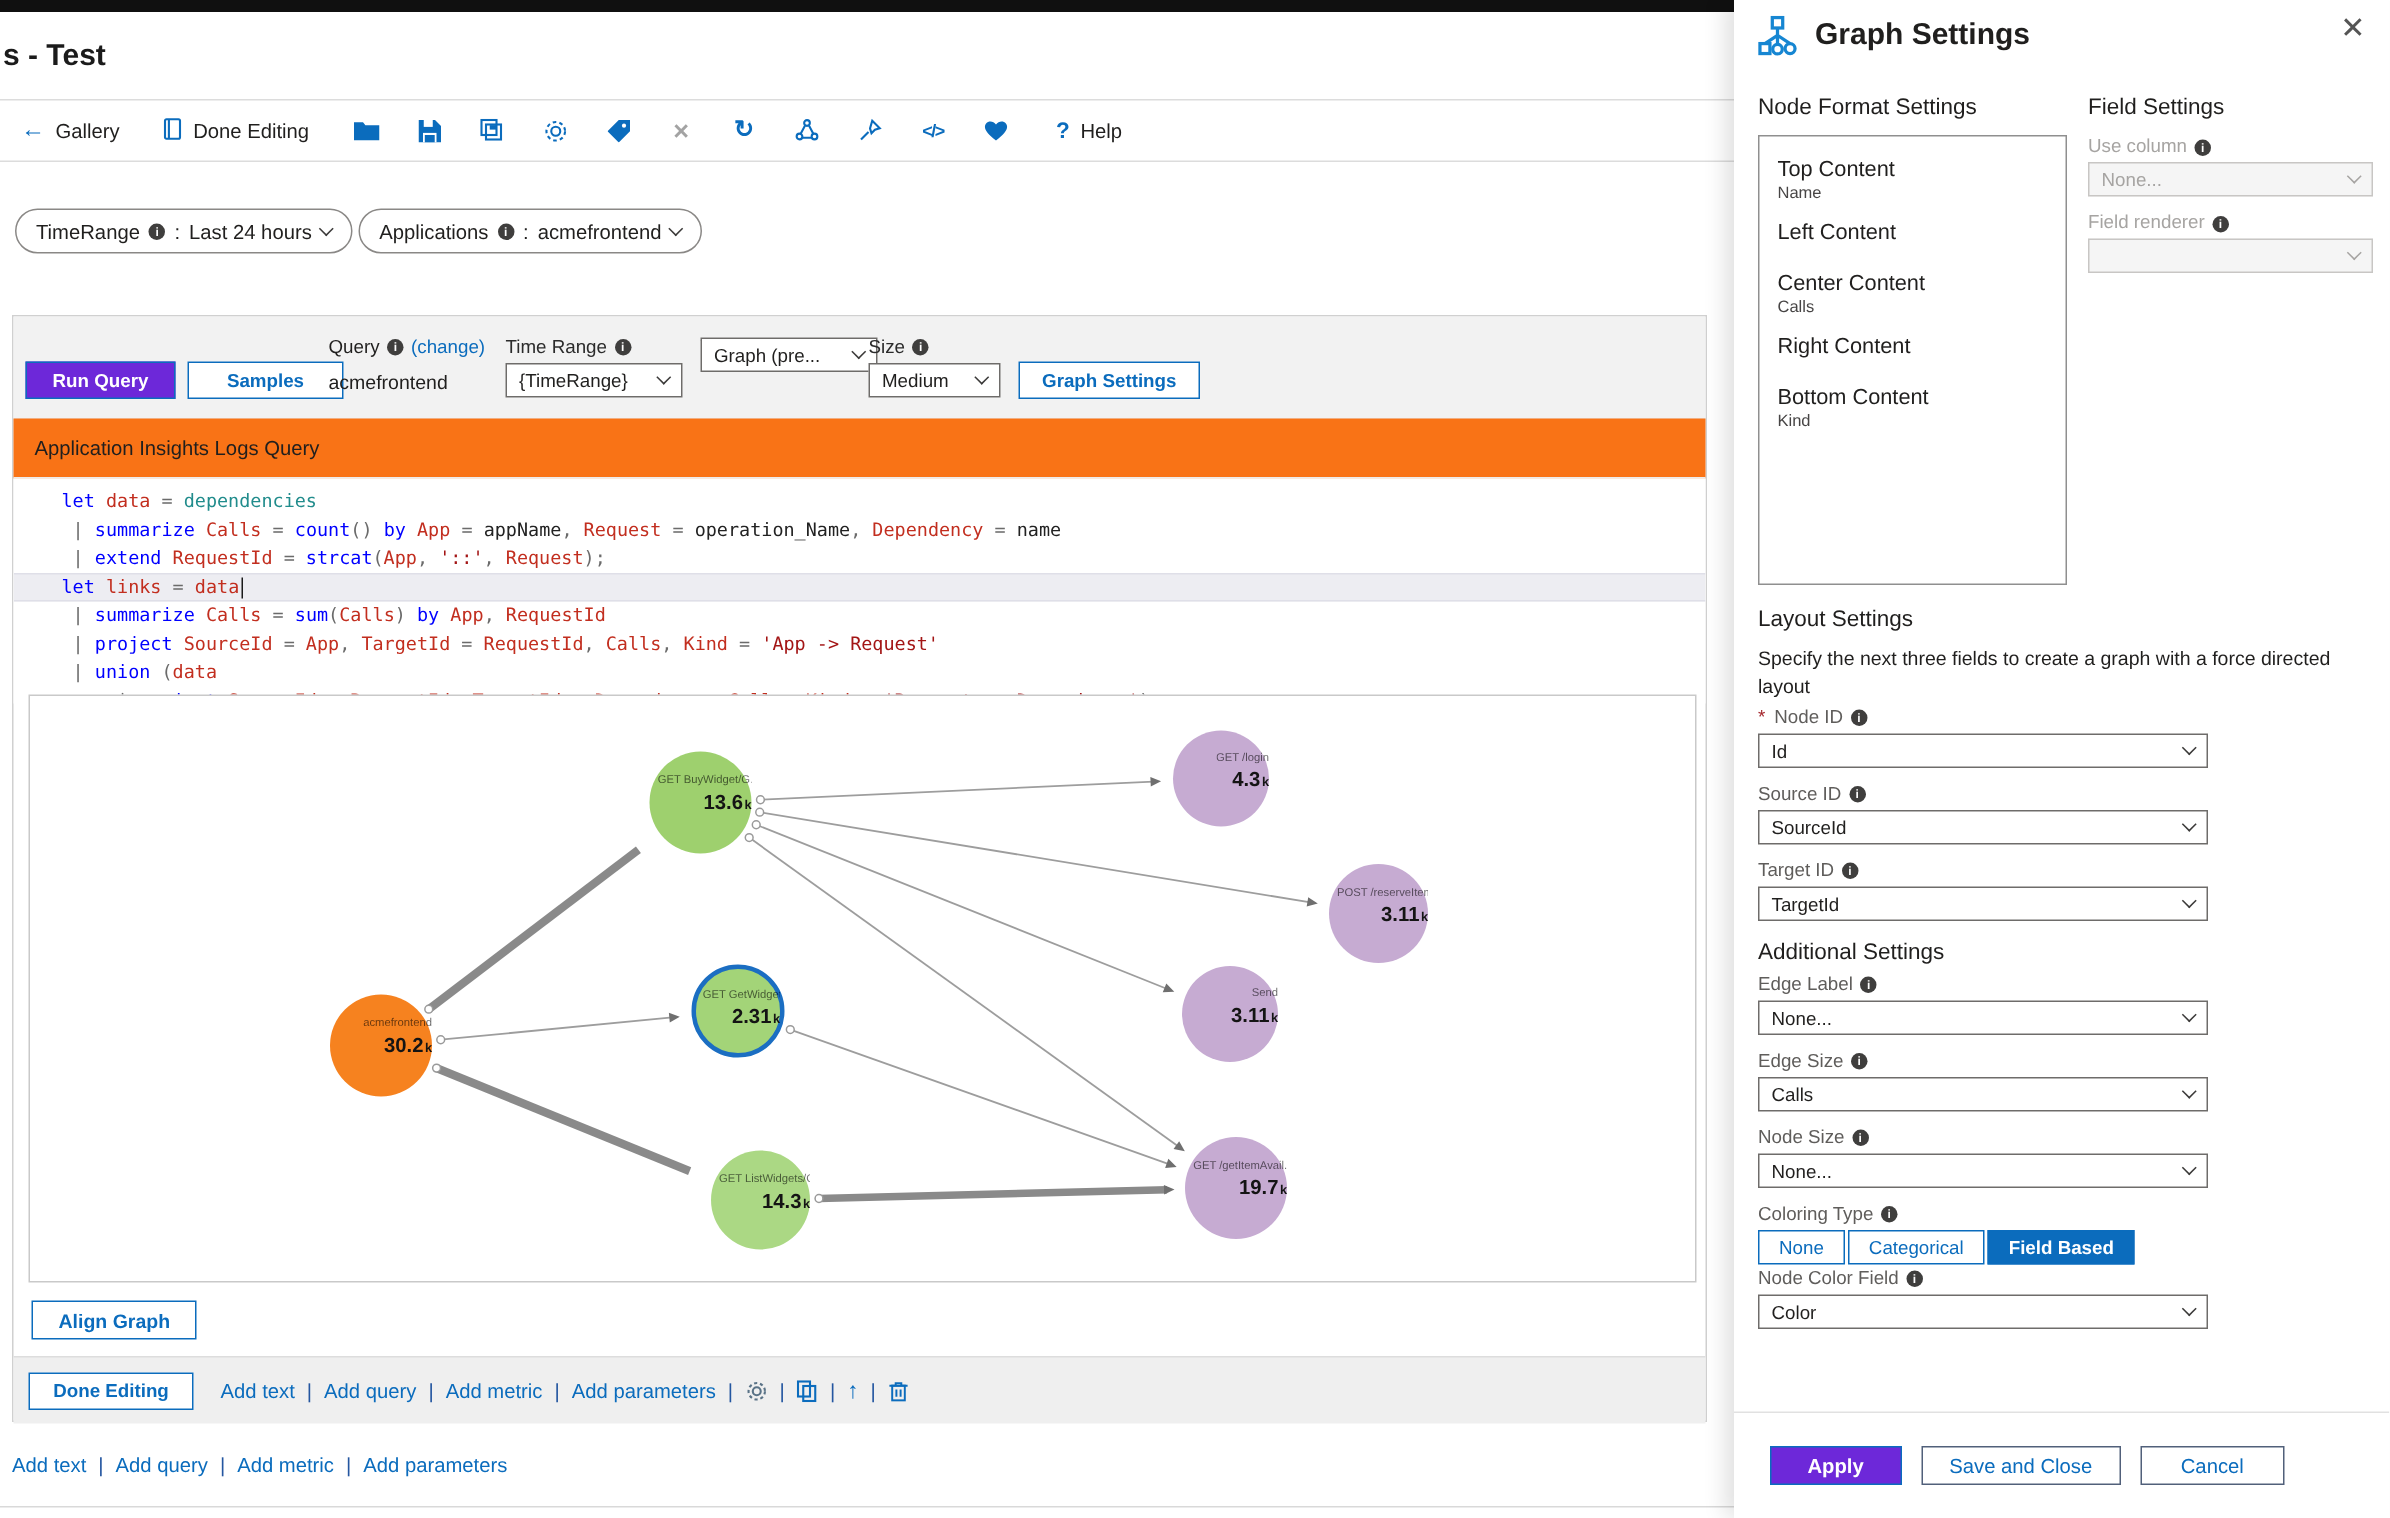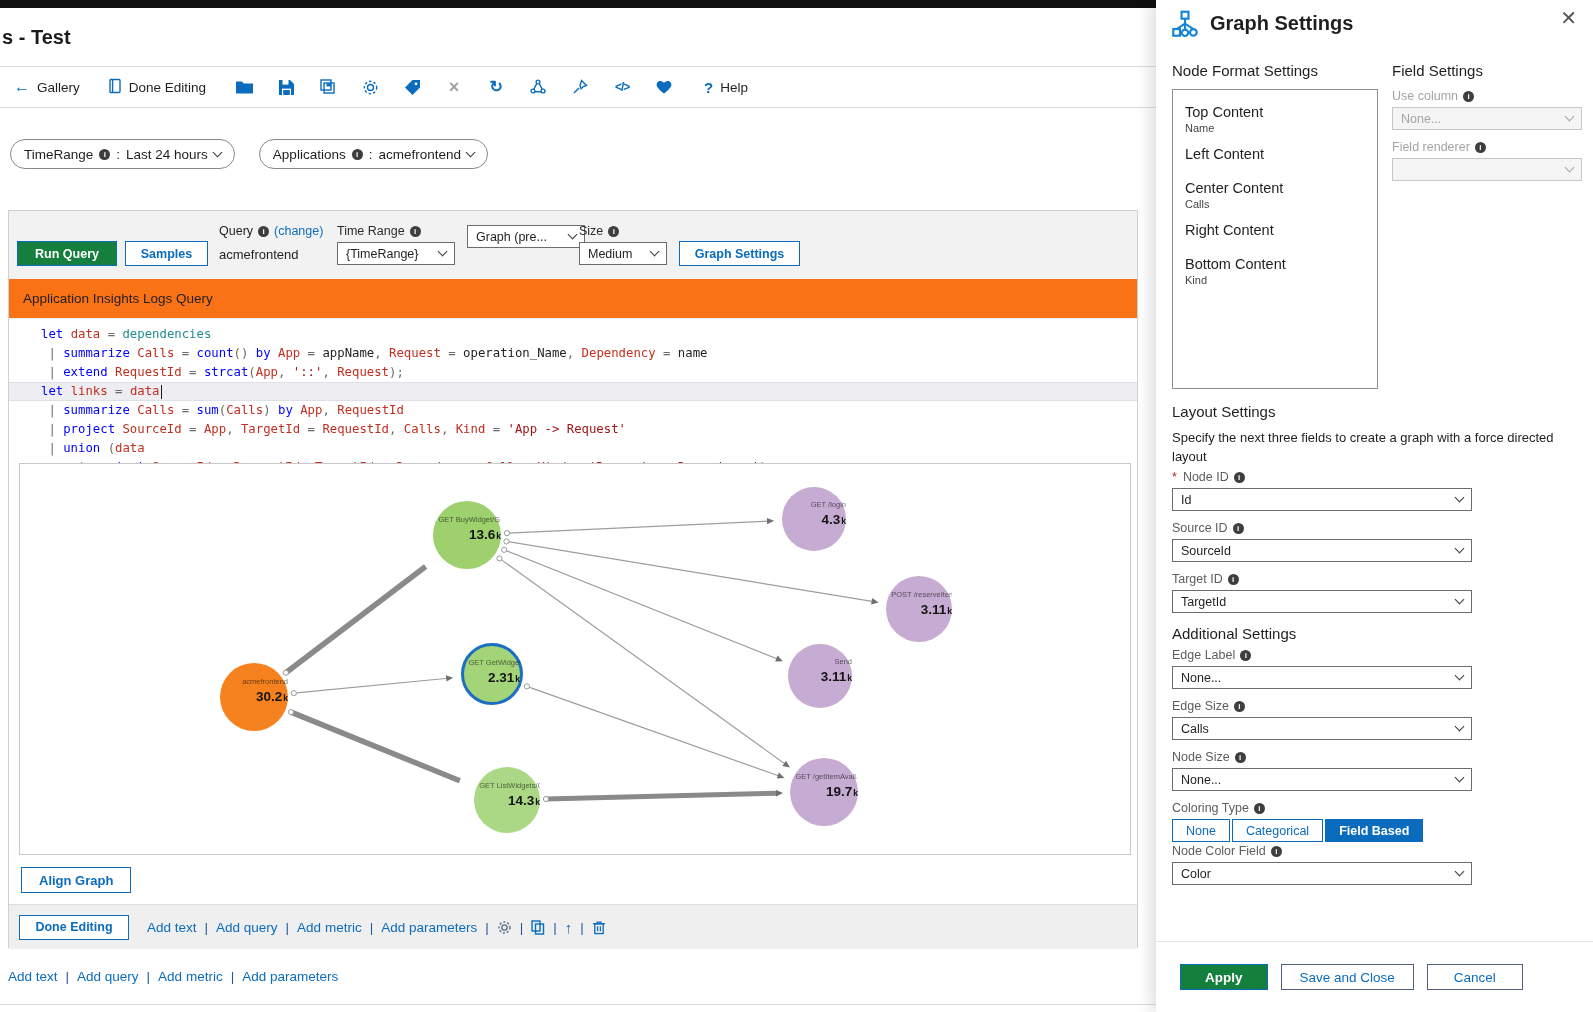--- a/index.html
+++ b/index.html
@@ -10,32 +10,32 @@
   .title-row{position:absolute;left:0;top:8px;width:1156px;height:58px;border-bottom:1px solid #dcdcdc;display:flex;align-items:center;}
   .wb-title{font-size:20px;font-weight:600;color:#1b1b1b;margin-left:2px;}
   .toolbar-row{position:absolute;left:0;top:67px;width:1156px;height:41px;border-bottom:1px solid #dcdcdc;display:flex;align-items:center;padding-left:14px;box-sizing:border-box;}
   .tb-item{display:inline-flex;align-items:center;gap:7px;font-size:13.5px;color:#201f1e;margin-right:28px;cursor:pointer;white-space:nowrap;}
   .tb-ico{display:inline-flex;align-items:center;justify-content:center;width:20px;margin-right:22px;cursor:pointer;}
   .blue{color:#0b6cbd;}
   .gray{color:#a3a3a3;}
   .glyph16{font-size:16px;line-height:16px;}
   .glyph18{font-size:18px;line-height:18px;font-weight:700;}
   .code-glyph{font-size:12px;font-weight:700;color:#0b6cbd;letter-spacing:-1px;}
-  .pill-row{position:absolute;left:10px;top:139px;display:flex;gap:24px;}
+  .pill-row{position:absolute;left:10px;top:139px;display:flex;gap:4px;}
   .pill{display:inline-flex;align-items:center;gap:6px;height:28px;border:1px solid #8a8886;border-radius:15px;padding:0 13px;font-size:13.5px;background:#fff;cursor:pointer;white-space:nowrap;}
   .chev{display:inline-block;width:6px;height:6px;border-right:1.5px solid #3b3a39;border-bottom:1.5px solid #3b3a39;transform:rotate(45deg);margin-top:-4px;}
   .info{display:inline-flex;align-items:center;justify-content:center;width:11px;height:11px;border-radius:50%;background:#3f3e3d;color:#fff;font-size:8px;font-weight:700;flex:none;}
   
   .step{position:absolute;left:8px;top:210px;width:1130px;height:738px;border:1px solid #d0d0d0;background:#fff;box-sizing:border-box;}
   .step-toolbar{position:absolute;left:0;top:0;right:0;height:68px;background:#f2f2f2;border-bottom:1px solid #e2e2e2;}
   .btn{display:inline-flex;align-items:center;justify-content:center;font-family:inherit;font-size:12.5px;cursor:pointer;box-sizing:border-box;}
-  .btn-fill{background:#15803d;border:1px solid #0b6cbd;color:#fff;font-weight:700;}
+  .btn-fill{background:#6d28d9;border:1px solid #0b6cbd;color:#fff;font-weight:700;}
   .btn-line{background:#fff;border:1px solid #0b6cbd;color:#0b6cbd;font-weight:700;}
   .btn-run{position:absolute;left:8px;top:30px;width:100px;height:25px;}
-  .btn-samples{position:absolute;left:116px;top:30px;width:83px;height:25px;}
+  .btn-samples{position:absolute;left:116px;top:30px;width:104px;height:25px;}
   .q-label{position:absolute;left:210px;top:13px;font-size:12.5px;display:flex;align-items:center;gap:5px;}
   .q-link{color:#0b6cbd;cursor:pointer;}
   .q-value{position:absolute;left:210px;top:36px;font-size:13px;}
   .dd-label{position:absolute;font-size:12.5px;display:flex;align-items:center;gap:5px;color:#2b2b2b;}
   .select{display:flex;align-items:center;justify-content:space-between;height:23px;border:1px solid #6e6c6a;background:#fff;padding:0 8px;font-size:12.5px;box-sizing:border-box;cursor:pointer;}
   .sel-tr{position:absolute;left:328px;top:31px;width:118px;}
   .sel-vis{position:absolute;left:458px;top:14px;width:118px;}
   .sel-size{position:absolute;left:570px;top:31px;width:88px;}
   .lbl-tr{left:328px;top:13px;} .lbl-vis{left:458px;top:13px;} .lbl-size{left:570px;top:13px;}
   .btn-gs{position:absolute;left:670px;top:30px;width:121px;height:25px;}
@@ -71,21 +71,21 @@
   .panel-close{position:absolute;right:16px;top:6px;font-size:20px;color:#555;cursor:pointer;}
   .panel-cols{display:flex;margin-top:20px;}
   .col-a{width:206px;margin-right:14px;flex:none;}
   .col-b{flex:1;}
   .sec-h{font-size:15px;color:#201f1e;margin:0 0 10px 0;font-weight:400;}
   .listbox{border:1px solid #8f8f8f;height:300px;padding:12px 0 0 12px;box-sizing:border-box;overflow:hidden;}
   .lb-item{margin-bottom:9px;cursor:pointer;}
   .lb-label{font-size:14.5px;line-height:20px;}
   .lb-sub{font-size:11px;line-height:13px;color:#474545;min-height:5px;}
   .f-label{font-size:12.5px;color:#5f5d5b;display:flex;align-items:center;gap:5px;margin:10px 0 4px 0;}
-  .f-label.disabled{color:#a6a4a2;}
+  .f-label.disabled{color:#a6a4a2;align-items:flex-end;}
   .p-select{width:300px;height:23px;}
   .p-select-sm{width:190px;height:23px;}
   .select.disabled{background:#f5f5f5;border-color:#c8c6c4;color:#a6a4a2;cursor:default;}
   .desc{font-size:13px;line-height:19px;margin:8px 0 4px 0;max-width:392px;}
   .req{color:#a4262c;margin-right:1px;}
   .seg{display:flex;margin:4px 0 2px 0;}
   .seg-btn{height:23px;padding:0 13px;border:1px solid #0b6cbd;color:#0b6cbd;background:#fff;font-size:12.5px;display:inline-flex;align-items:center;cursor:pointer;margin-right:2px;box-sizing:border-box;}
   .seg-btn.selected{background:#0b6cbd;color:#fff;font-weight:600;}
   .panel-footer{position:absolute;left:0;bottom:0;width:100%;height:71px;border-top:1px solid #e1e1e1;background:#fff;display:flex;align-items:center;padding-left:24px;gap:13px;box-sizing:border-box;}
   .pf-btn{height:26px;font-size:13.5px;}

